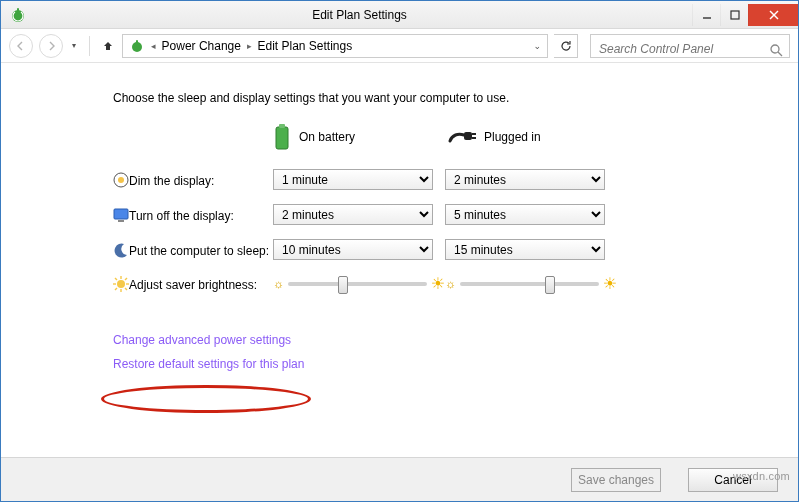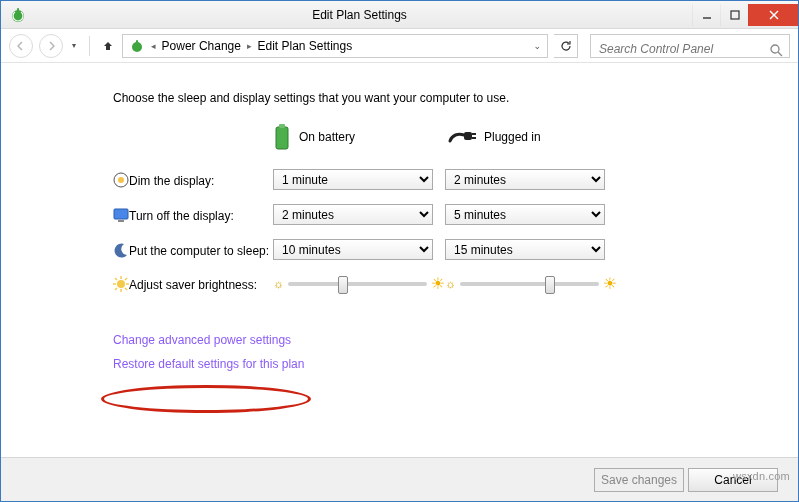--- a/index.html
+++ b/index.html
@@ -49,21 +49,21 @@
   .slider { flex:1; height:4px; background:#d0d0d0; border-radius:2px; position:relative; margin:0 2px;}
   .slider .thumb { position:absolute; top:-6px; width:10px; height:18px; background:linear-gradient(#fafafa,#ddd); border:1px solid #888; border-radius:2px; transform:translateX(-50%);}
   .sunsm{color:#d9a400;font-size:12px;}
   .sunlg{color:#f0b400;font-size:16px;}
 
   .links { margin-top: 40px; }
   .links a { color:#8b5cf6; text-decoration:none; display:block; margin-bottom:10px; cursor:pointer; }
   .circle-annot { position:absolute; border:3px solid #c21; border-radius:50%; width:210px; height:28px; left:100px; top:384px; pointer-events:none; }
 
   
-  .footer { position:absolute; bottom:0; left:0; right:0; height:44px; background:#f0f0f0; border-top:1px solid #d6d6d6; display:flex; align-items:center; justify-content:flex-end; padding:0 20px; gap:4px;}
+  .footer { position:absolute; bottom:0; left:0; right:0; height:44px; background:#f0f0f0; border-top:1px solid #d6d6d6; display:flex; align-items:center; justify-content:flex-end; padding:0 20px; gap:27px;}
   .btn { min-width:90px; height:24px; border:1px solid #adadad; background:linear-gradient(#fdfdfd,#e6e6e6); color:#000; display:flex; align-items:center; justify-content:center; cursor:pointer; }
   .btn.disabled { color:#888; background:#efefef; cursor:default;}
 
   .watermark { position:absolute; bottom:19px; right:8px; font-size:11px; color:#999; letter-spacing:.02em; pointer-events:none;}
 
   
   svg { display:block; }
 </style>
 </head>
 <body>

